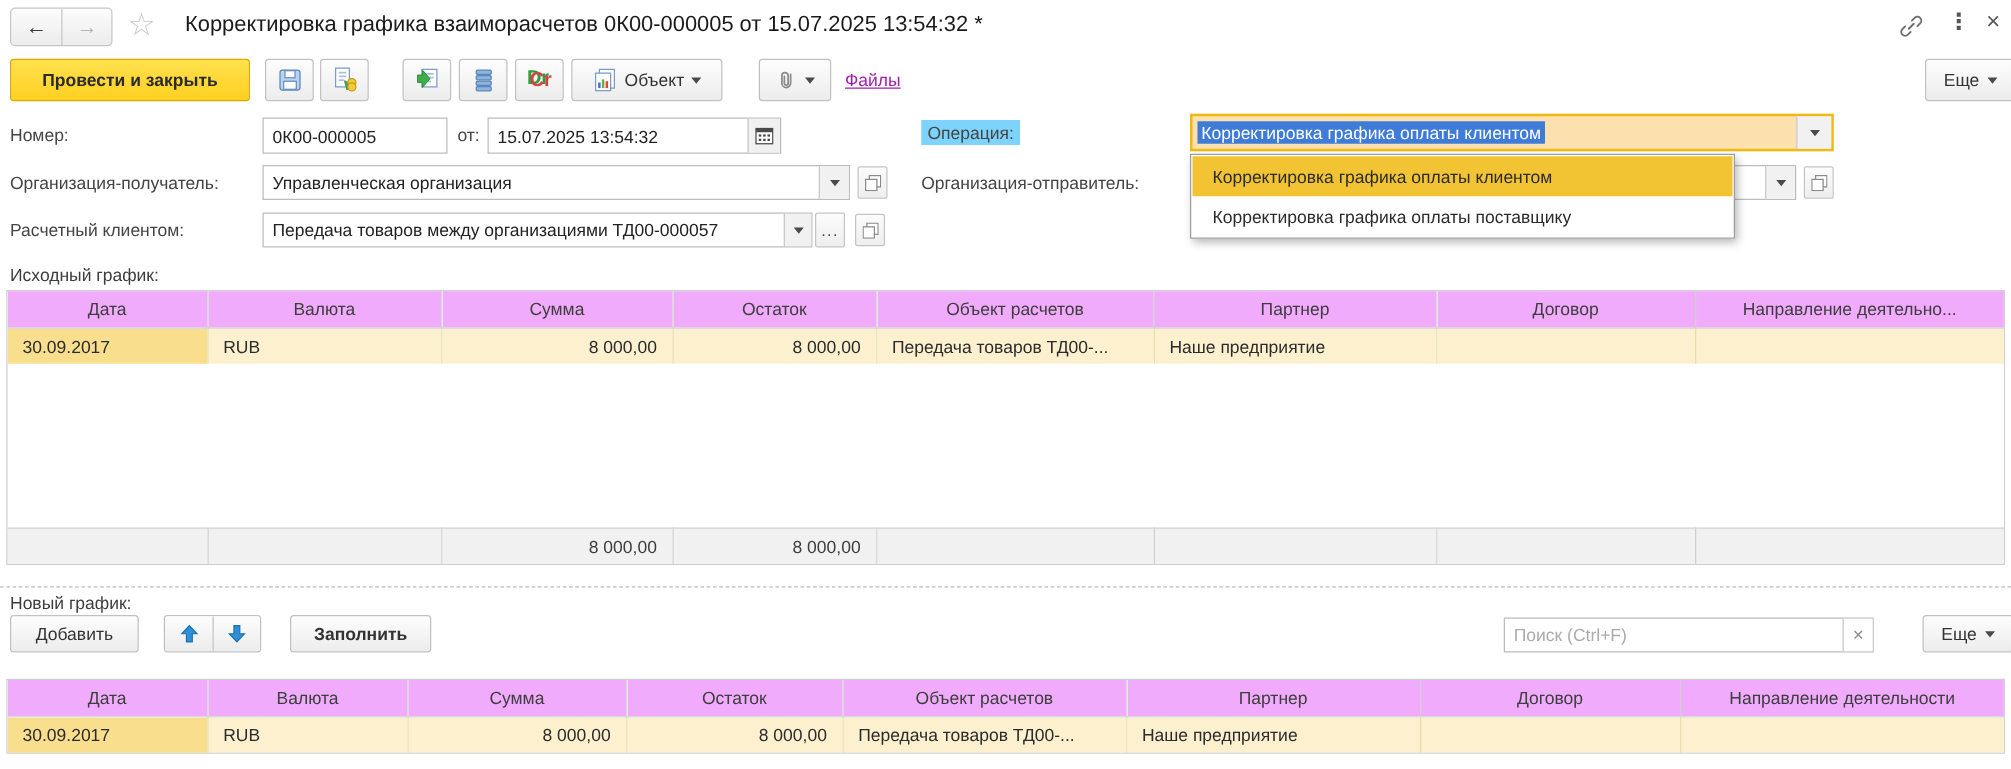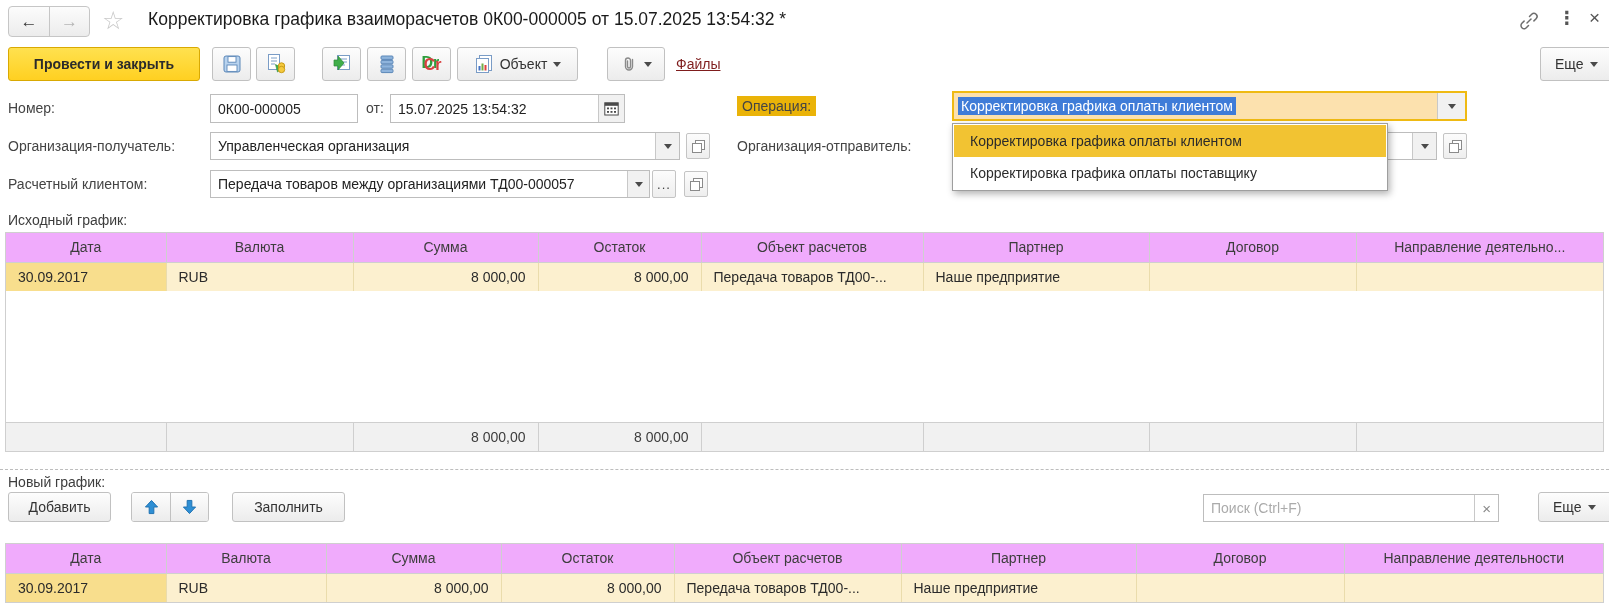--- a/index.html
+++ b/index.html
@@ -24,33 +24,33 @@
   .btn { display:flex; align-items:center; justify-content:center; gap:6px;
     border:1px solid #C1C1C1; border-radius:3px; background:linear-gradient(#FDFDFD,#ECECEC);
     font-size:14px; color:#333; cursor:pointer; }
   .btn-primary { left:8px; top:47px; width:192px; height:34px;
     background:linear-gradient(#FFE14F,#FFD021); border:1px solid #D9A902; font-weight:bold; color:#2B2B2B; }
   .icobtn { width:39px; height:34px; top:47px; }
   .tri { width:0; height:0; border-left:4px solid transparent; border-right:4px solid transparent; border-top:5px solid #4A4A4A; }
   .drcr { position:relative; width:20px; height:20px; font-size:16px; font-weight:bold; }
   .drcr .dr { position:absolute; left:0; top:0; color:#2E9E3C; }
   .drcr .cr { position:absolute; right:0; bottom:0; color:#D84040;margin-top:21px; }
-  .fileslink { left:676px; top:56px; font-size:14px; color:#7f1d1d; text-decoration:underline; cursor:pointer; }
+  .fileslink { left:676px; top:56px; font-size:14px; color:#a21caf; text-decoration:underline; cursor:pointer; }
   .more-top { left:1540px; top:47px; width:80px; height:34px; padding-left:14px; justify-content:flex-start; }
   .more-bottom { left:1538px; top:492px; width:80px; height:30px; padding-left:14px; justify-content:flex-start; }
 
   
   .lbl { font-size:14px; color:#444; white-space:nowrap; }
   .input, .combo { border:1px solid #BDBDBD; background:#fff; display:flex; align-items:stretch; font-size:14px; color:#222; }
   .input input { border:none; outline:none; width:100%; font:inherit; color:#222; padding:0 7px; background:transparent; }
   .combo .val { flex:1; display:flex; align-items:center; padding:0 7px; white-space:nowrap; overflow:hidden; }
   .arrbtn { width:24px; background:#F1F1F1; border-left:1px solid #C8C8C8; display:flex; align-items:center; justify-content:center; cursor:pointer; }
   .sqbtn { width:24px; height:26px; top:133px; display:flex; align-items:center; justify-content:center;
     border:1px solid #C4C4C4; border-radius:2px; background:linear-gradient(#FCFCFC,#EEEEEE); cursor:pointer; }
-  .op-label { left:737px; top:96px; background:#eab308; padding:2px 5px; }
+  .op-label { left:737px; top:96px; background:#7dd3fc; padding:2px 5px; }
   .combo-op { left:952px; top:91px; width:515px; height:30px; border:2px solid #EFBA13; background:#FCE1AE; }
   .combo-op .val { padding:0 4px; }
   .sel-text { background:#3F7CD8; color:#fff; padding:1px 3px; white-space:nowrap; }
   .popup { left:952px; top:123px; width:436px; background:#fff; border:1px solid #9E9E9E;
     box-shadow:2px 3px 7px rgba(0,0,0,0.3); z-index:30; padding:1px; }
   .popup .item { height:32px; display:flex; align-items:center; padding:0 16px; font-size:14px; color:#2B2B2B; cursor:pointer; white-space:nowrap; }
   .popup .item.selected { background:#F2C332; }
 
   
   .seclbl { font-size:14px; color:#3D3D3D; }
@@ -68,21 +68,21 @@
   tr.spacer td { height:131px; background:#fff; border:none; }
   tr.totrow td { background:#F1F1F1; border-top:1px solid #CFCFCF; border-right:1px solid #CFCFCF; color:#3D3D3D; }
   tr.totrow td:last-child { border-right:none; }
   .splitter { left:0; top:469px; width:1609px; height:0; border-top:1px dashed #BDBDBD; }
 
   
   .btn-add { left:8px; top:492px; width:103px; height:30px; }
   .updown { left:131px; top:492px; display:flex; border:1px solid #C1C1C1; border-radius:3px; overflow:hidden; }
   .udbtn { width:38px; height:28px; display:flex; align-items:center; justify-content:center; background:linear-gradient(#FDFDFD,#ECECEC); border:none; cursor:pointer; }
   .udbtn + .udbtn { border-left:1px solid #C1C1C1; }
-  .btn-fill { left:232px; top:492px; width:113px; height:30px; }
+  .btn-fill { left:232px; top:492px; width:113px; height:30px;font-weight:bold; }
   .search { left:1203px; top:494px; width:296px; height:28px; }
   .search input::placeholder { color:#ABABAB; }
   .xbtn { width:26px; border-left:1px solid #C8C8C8; background:#fff; display:flex; align-items:center; justify-content:center;
     font-size:15px; color:#8A8A8A; cursor:pointer; }
 </style>
 </head>
 <body>
 
 <div class="app">
 

